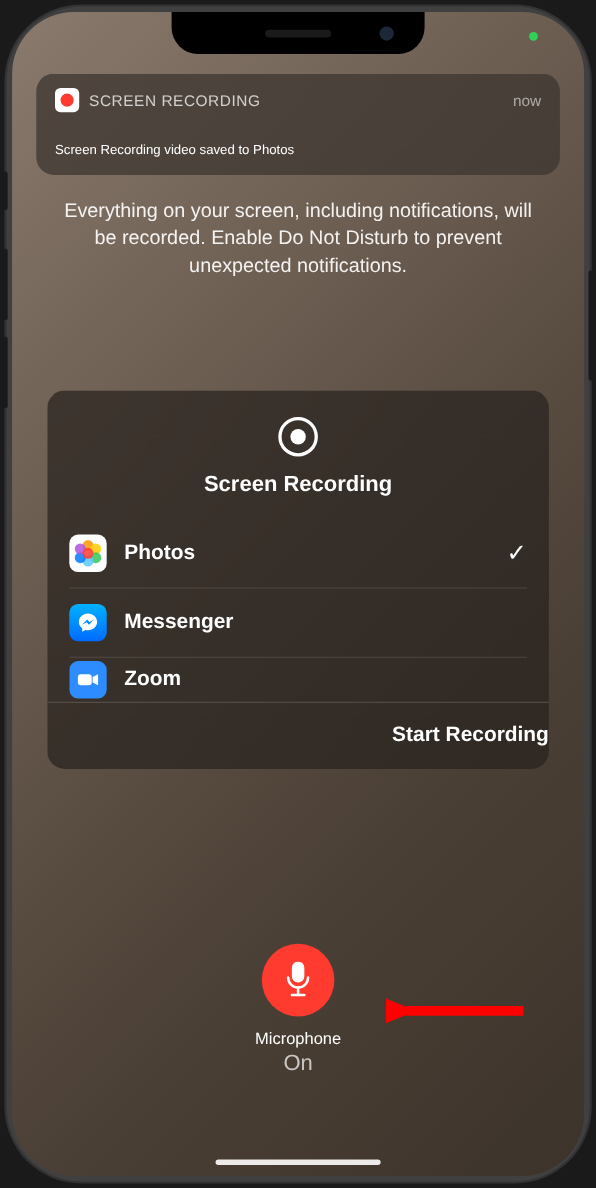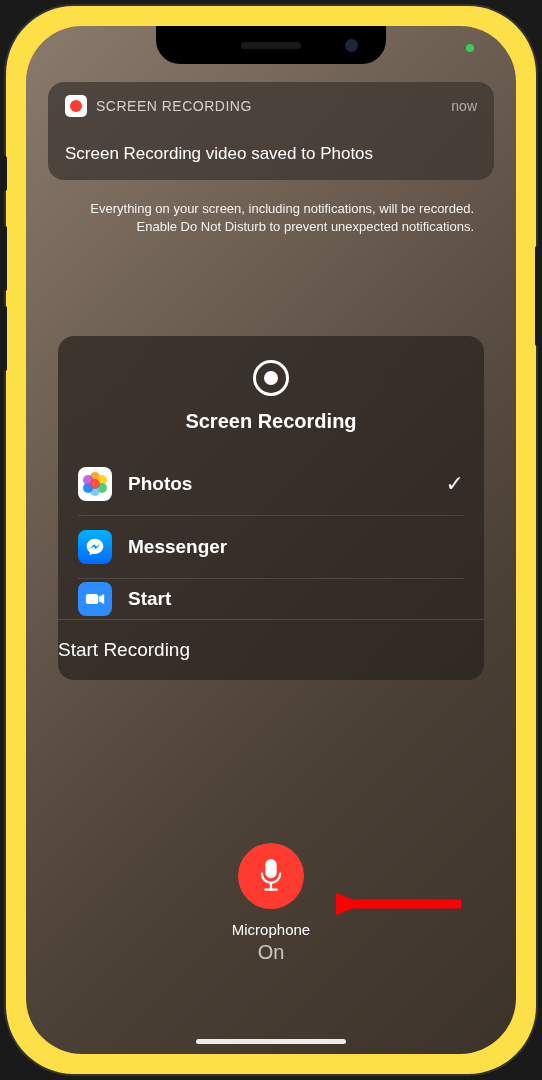--- a/index.html
+++ b/index.html
@@ -12,23 +12,23 @@
       width: 542px;
       height: 1080px;
       background: #1a1a1a;
       display: flex;
       align-items: center;
       justify-content: center;
     }
     .phone-frame {
       width: 530px;
       height: 1068px;
-      background: #fde047;
+      background: #404040;
       border-radius: 68px;
-      padding: 20px;
+      padding: 5px;
       position: relative;
       box-shadow: 0 0 0 2px #333;
     }
     .side-button {
       position: absolute;
       background: #1a1a1a;
       border-radius: 2px;
     }
     .side-left-1 { left: -3px; top: 150px; width: 4px; height: 35px; }
     .side-left-2 { left: -3px; top: 220px; width: 4px; height: 65px; }
@@ -122,27 +122,27 @@
       letter-spacing: 0.5px;
       flex: 1;
     }
     .notif-time {
       color: rgba(255,255,255,0.55);
       font-size: 14px;
       margin-left: 36px;
     }
     .notif-body {
       color: #fff;
-      font-size: 17px;
+      font-size: 12px;
       margin-top: 27px;
     }
     .info-text {
       color: rgba(255,255,255,0.92);
-      text-align: right;
-      font-size: 13px;
+      text-align: center;
+      font-size: 18px;
       line-height: 1.4;
       padding: 0 20px;
       margin-bottom: 100px;
     }
     .recording-panel {
       background: rgba(40, 35, 30, 0.72);
       backdrop-filter: blur(20px);
       border-radius: 16px;
       overflow: hidden;
       margin: 0 10px;
@@ -234,23 +234,24 @@
       flex: 1;
       font-weight: bold;
     }
     .check {
       color: #fff;
       font-size: 22px;
     }
     .start-button {
       border-top: 1px solid rgba(255,255,255,0.14);
       padding: 19px 0;
-      text-align: left;
+      text-align: right;
       color: #fff;
       font-size: 19px;
+      font-weight: bold;
     }
     .mic-section {
       position: absolute;
       bottom: 90px;
       left: 0;
       right: 0;
       text-align: center;
     }
     .mic-button {
       width: 66px;
@@ -353,21 +354,21 @@
             <div class="app-label">Messenger</div>
           </div>
 
           <div class="app-row row-clip">
             <div class="app-icon zoom-icon">
               <svg width="20" height="14" viewBox="0 0 24 16" fill="#fff">
                 <rect x="1" y="2" width="15" height="12" rx="3"></rect>
                 <path d="M17 5l6-3v12l-6-3z"></path>
               </svg>
             </div>
-            <div class="app-label">Start</div>
+            <div class="app-label">Zoom</div>
           </div>
         </div>
 
         <div class="start-button">Start Recording</div>
       </div>
 
       <div class="mic-section">
         <div class="mic-button">
           <svg width="28" height="34" viewBox="0 0 24 30" fill="none" stroke="#fff" stroke-width="2">
             <rect x="8" y="1" width="8" height="15" rx="4" fill="#fff"></rect>

